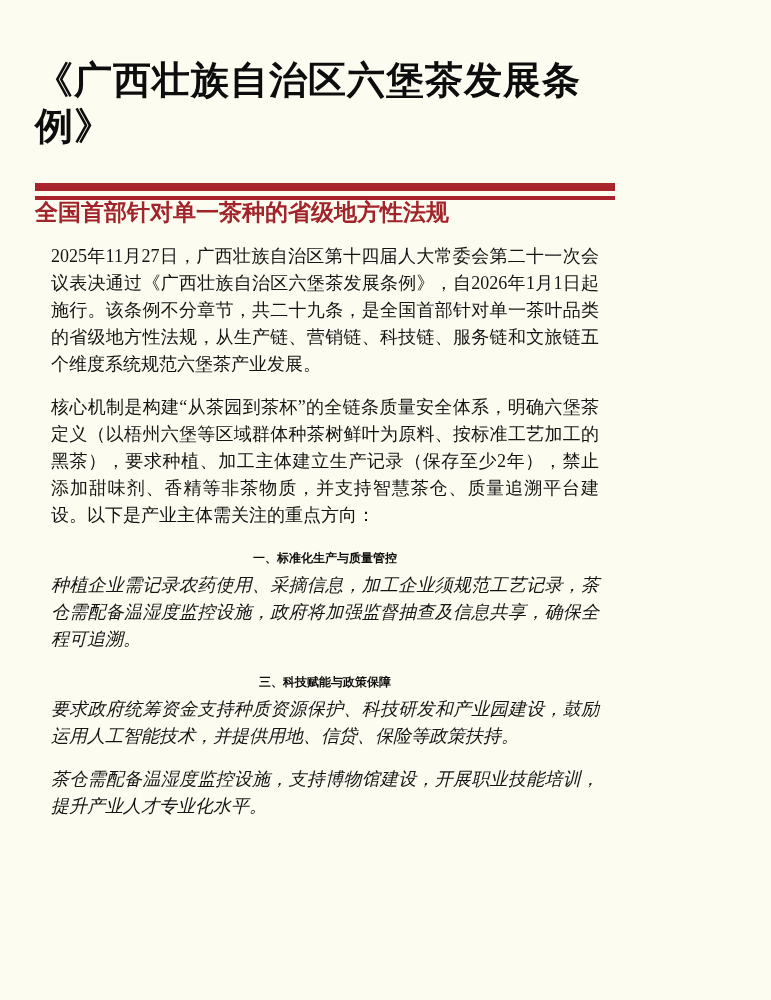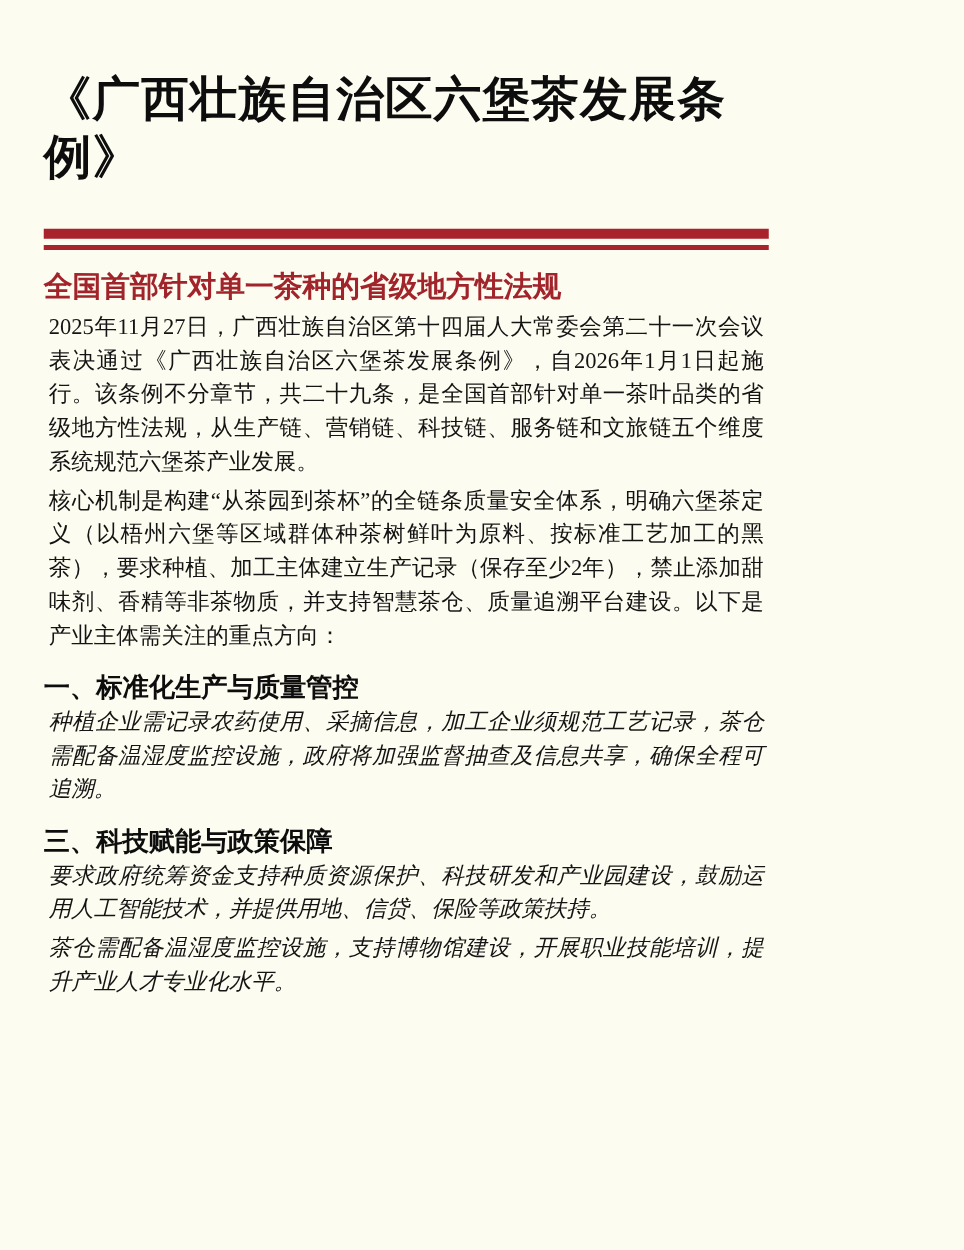--- a/index.html
+++ b/index.html
@@ -36,41 +36,41 @@
     height: 8px;
     background: #A8232B;
   }
   .divider .bar-thin {
     height: 4px;
     background: #A8232B;
     margin-top: 5px;
   }
   .subtitle {
     margin: 0;
-    padding-top: 17px;
     font-size: 23px;
     line-height: 1.15;
     font-weight: bold;
     color: #A2242B;
   }
   p.body-text {
-    margin: 4px;
+    margin: 16px;
     font-size: 18px;
     line-height: 27px;
     text-align: justify;
     color: #141414;
   }
   .intro-paragraph { margin-top: 26px; }
   .mechanism-paragraph { margin-top: 23px; }
   .doc-section h3 {
     margin: 15px 0 0 0;
-    font-size: 21px;
+    font-size: 12px;
     line-height: 27px;
     font-weight: bold;
     color: #0d0d0d;
+    text-align: center;
   }
   .doc-section p {
     margin-top: 0;
     font-style: italic;
   }
 </style>
 </head>
 <body>
 
 <div class="page">

